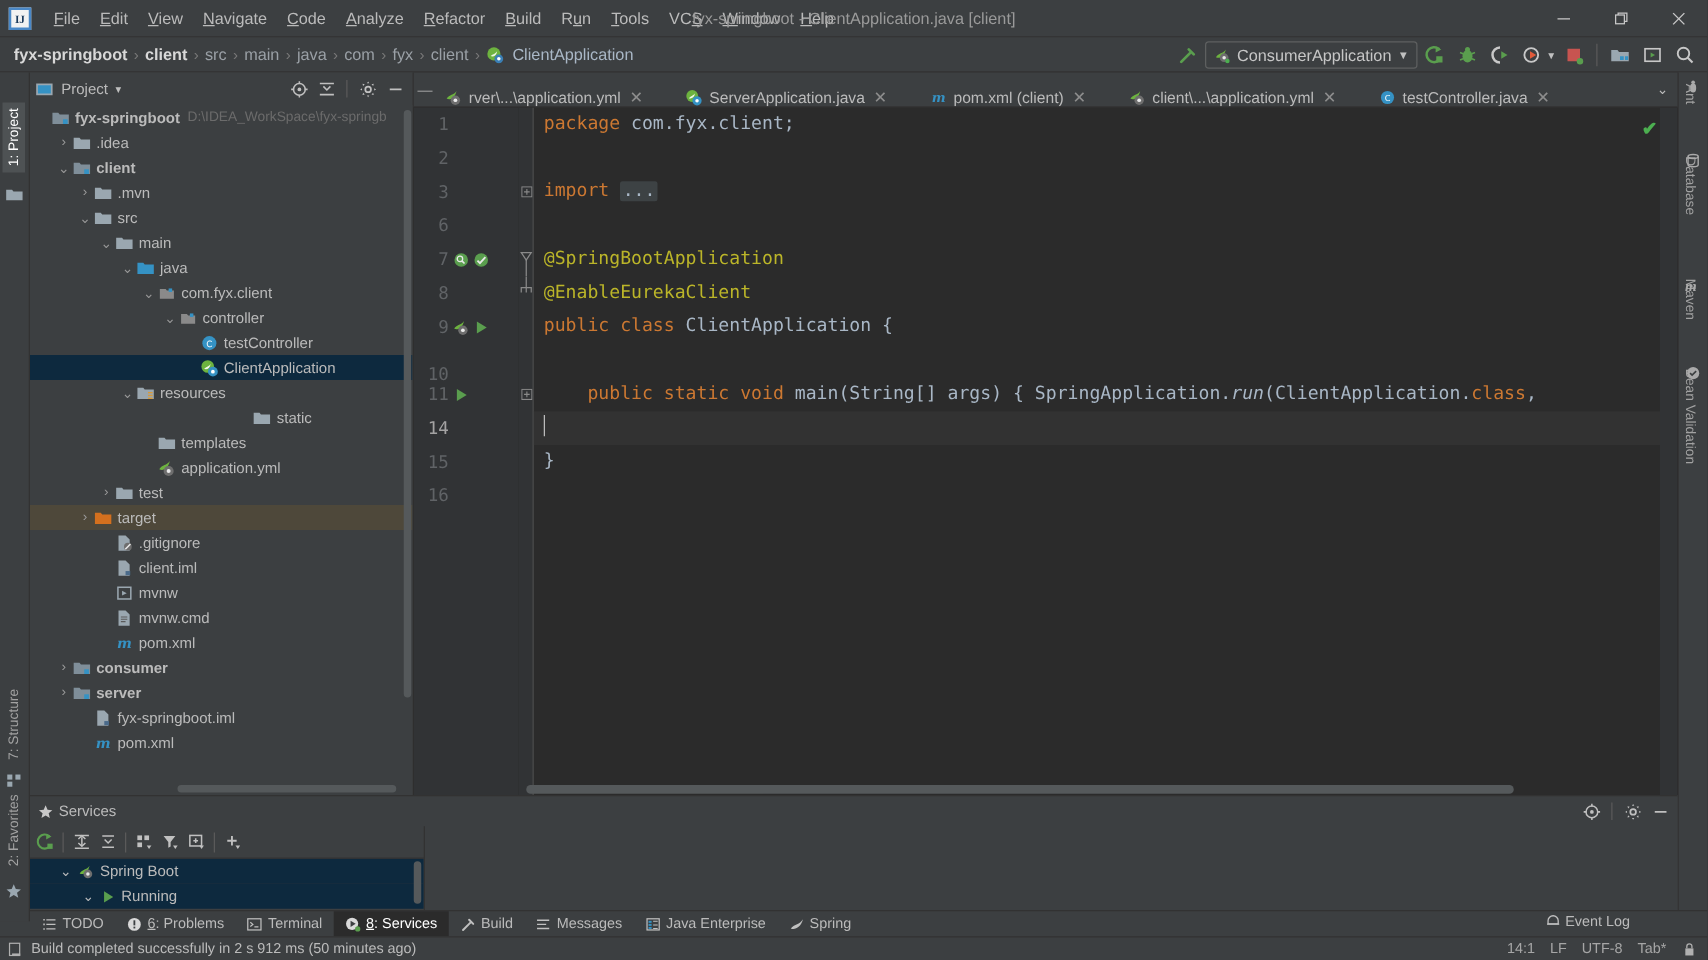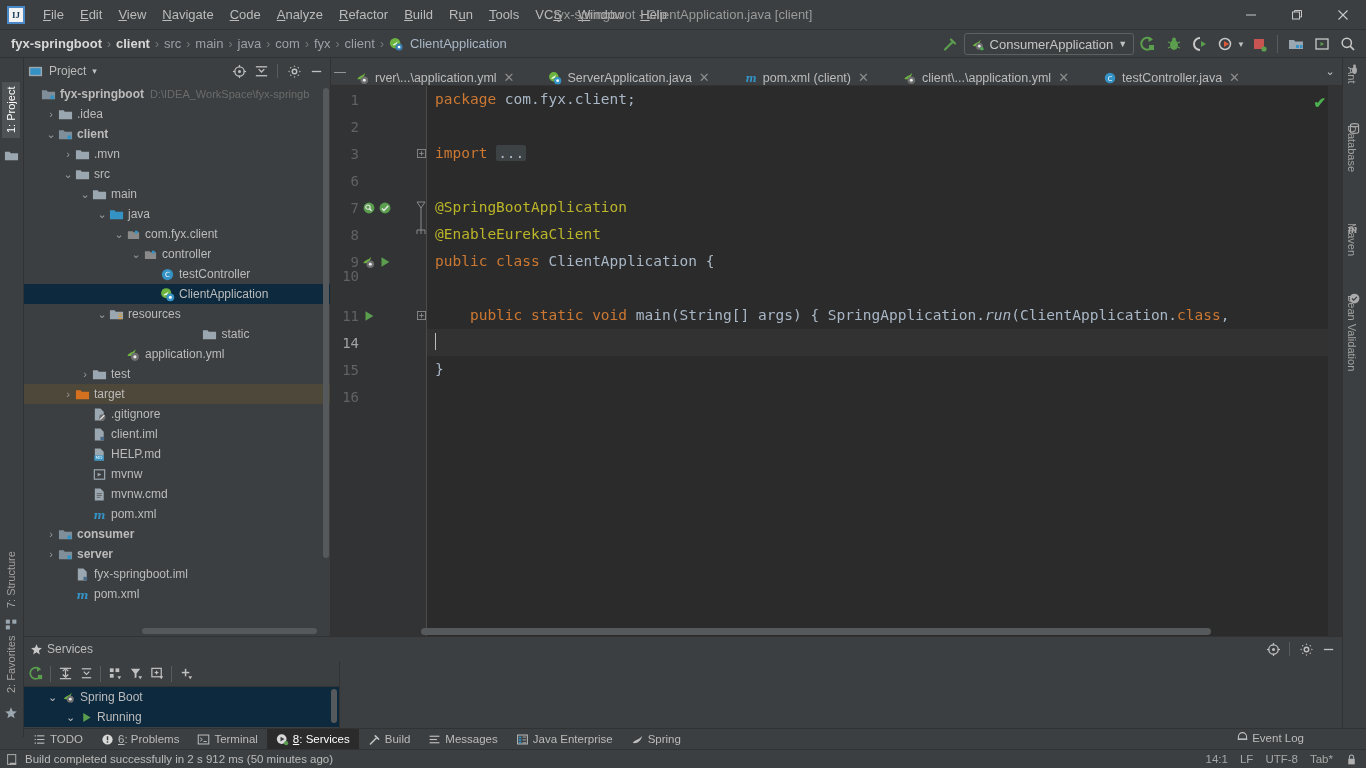--- a/index.html
+++ b/index.html
@@ -671,20 +671,29 @@
             <svg width="15" height="15" viewBox="0 0 16 16">
               <path d="M1 3.5h5l1.2 1.5H15v8H1z" fill="#9aa7b0"></path>
             </svg>
           </span>
           <span class="tlabel">static</span>
         </div>
         <div class="trow" style="padding-left: 89px;">
           <span class="arrow" style="font-size: 11px;"></span>
           <span class="ticon">
             <svg width="15" height="15" viewBox="0 0 16 16">
+              <path d="M1 3.5h5l1.2 1.5H15v8H1z" fill="#9aa7b0"></path>
+            </svg>
+          </span>
+          <span class="tlabel">templates</span>
+        </div>
+        <div class="trow" style="padding-left: 89px;">
+          <span class="arrow" style="font-size: 11px;"></span>
+          <span class="ticon">
+            <svg width="15" height="15" viewBox="0 0 16 16">
               <path d="M1.5 9c3 1.6 7.5 0 9-7-2.5 4-6.5 3-9 7z" fill="#6db33f"></path>
               <circle cx="9.5" cy="10.5" r="4.3" fill="#6e6e6e"></circle>
               <circle cx="9.5" cy="10.5" r="1.7" fill="#eaeaea"></circle>
             </svg>
           </span>
           <span class="tlabel">application.yml</span>
         </div>
         <div class="trow" style="padding-left: 55px;">
           <span class="arrow" style="font-size: 11px;">›</span>
           <span class="ticon">
@@ -716,31 +725,20 @@
         </div>
         <div class="trow" style="padding-left: 55px;">
           <span class="arrow" style="font-size: 11px;"></span>
           <span class="ticon">
             <svg width="15" height="15" viewBox="0 0 16 16">
               <path d="M3 1.5h6l3.5 3.5v9.5H3z" fill="#9aa7b0"></path>
               <rect x="9" y="10.5" width="4" height="3.5" fill="#4a6a8a"></rect>
             </svg>
           </span>
           <span class="tlabel">client.iml</span>
-        </div>
-        <div class="trow" style="padding-left: 55px;">
-          <span class="arrow" style="font-size: 11px;"></span>
-          <span class="ticon">
-            <svg width="15" height="15" viewBox="0 0 16 16">
-              <path d="M3 1.5h6l3.5 3.5v9.5H3z" fill="#9aa7b0"></path>
-              <rect x="2.5" y="9" width="10" height="5.5" fill="#3592c4"></rect>
-              <text x="7.5" y="13.3" font-size="4.5" fill="#fff" text-anchor="middle" font-family="DejaVu Sans">MD</text>
-            </svg>
-          </span>
-          <span class="tlabel">HELP.md</span>
         </div>
         <div class="trow" style="padding-left: 55px;">
           <span class="arrow" style="font-size: 11px;"></span>
           <span class="ticon">
             <svg width="15" height="15" viewBox="0 0 16 16">
               <rect x="2.5" y="3" width="11" height="10" fill="none" stroke="#9aa7b0" stroke-width="1.3"></rect>
               <polygon points="6,6 10,8 6,10" fill="#9aa7b0"></polygon>
             </svg>
           </span>
           <span class="tlabel">mvnw</span>
@@ -922,21 +920,21 @@
                   <circle cx="9.5" cy="10.5" r="1.7" fill="#eaeaea"></circle>
                 </svg>
               </span>
               <span style="display: flex;">
                 <svg width="14" height="14" viewBox="0 0 16 16">
                   <polygon points="4,2.5 13,8 4,13.5" fill="#5a9e4e"></polygon>
                 </svg>
               </span>
             </span>
           </div>
-          <div class="gutter-line" style="top: 176px;">
+          <div class="gutter-line" style="top: 200px;">
             <span class="gnum">10</span>
             <span class="gicons"></span>
           </div>
           <div class="gutter-line" style="top: 216px;">
             <span class="gnum">11</span>
             <span class="gicons">
               <span style="display: flex;">
                 <svg width="14" height="14" viewBox="0 0 16 16">
                   <polygon points="4,2.5 13,8 4,13.5" fill="#5a9e4e"></polygon>
                 </svg>

